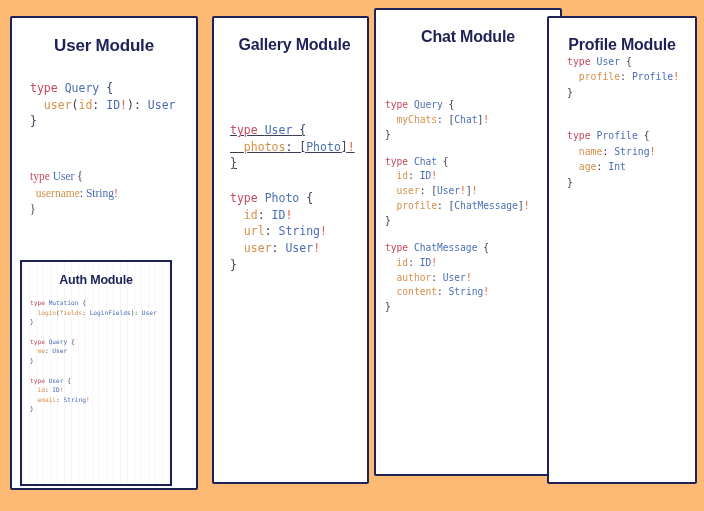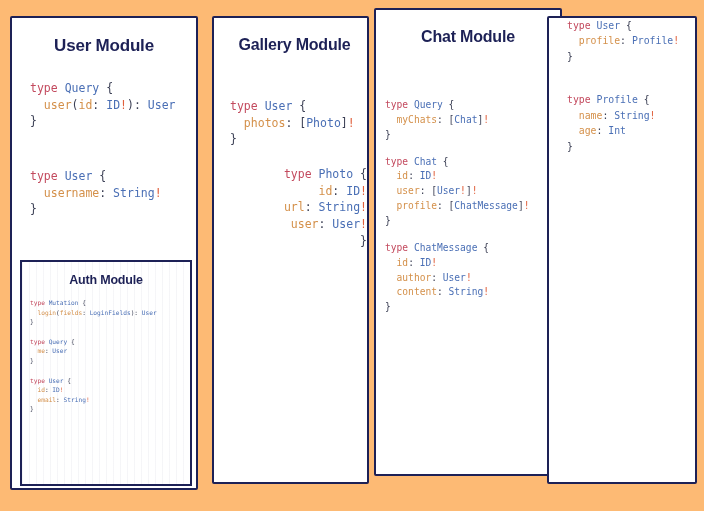--- a/index.html
+++ b/index.html
@@ -45,47 +45,47 @@
   .fld  { color: #d4904a; }
   .pun  { color: #3b3f54; }
   .bang { color: #e0603c; }
 
   
   #panel-user {
     left: 10px; top: 16px; width: 188px; height: 474px;
   }
   #panel-user .panel-title { font-size: 17px; margin-top: 18px; }
   #panel-user .code { font-size: 11.5px; margin: 24px 0 0 18px; }
-  #panel-user .code.block2 { margin-top: 38px; }
+  #panel-user .code.block2 { margin-top: 38px; font-family: Liberation Serif, serif; }
 
   
   #panel-auth {
     position: absolute;
     box-sizing: border-box;
-    left: 8px; top: 242px; width: 172px; height: 226px;
+    left: 8px; top: 242px; width: 152px; height: 226px;
     border: 2.5px solid #1d2156;
     background:
       repeating-linear-gradient(to right,
         rgba(29,33,86,0.045) 0px, rgba(29,33,86,0.045) 1px,
         rgba(255,255,255,0) 1px, rgba(255,255,255,0) 7px),
       #ffffff;
     overflow: hidden;
   }
   #panel-auth .panel-title { font-size: 12.5px; margin-top: 11px; }
   #panel-auth .code { font-size: 6.2px; margin: 11px 0 0 8px; line-height: 1.55; }
   #panel-auth .code.b2 { margin-top: 10px; }
 
   
   #panel-gallery {
     left: 212px; top: 16px; width: 157px; height: 468px;
   }
   #panel-gallery .panel-title { font-size: 16px; margin-top: 18px; padding-left: 8px; }
   #panel-gallery .code { font-size: 11.5px; margin: 0 0 0 16px; }
-  #panel-gallery .code.b1 { margin-top: 44px; }
-  #panel-gallery .code.b2 { margin-top: 18px; text-align: right; }
+  #panel-gallery .code.b1 { margin-top: 68px; text-decoration: underline; }
+  #panel-gallery .code.b2 { margin-top: 18px; }
 
   
   #panel-chat {
     left: 374px; top: 8px; width: 188px; height: 468px;
   }
   #panel-chat .panel-title { font-size: 16px; margin-top: 18px; }
   #panel-chat .code { font-size: 9.6px; margin: 0 0 0 9px; line-height: 1.55; }
   #panel-chat .code.b1 { margin-top: 52px; }
   #panel-chat .code.b2 { margin-top: 12px; }
   #panel-chat .code.b3 { margin-top: 12px; }
@@ -151,20 +151,21 @@
 <span class="pun">  </span><span class="fld">profile</span><span class="pun">: [</span><span class="tp">ChatMessage</span><span class="pun">]</span><span class="bang">!</span>
 <span class="pun">}</span></div>
     <div class="code b3"><span class="kw">type </span><span class="tp">ChatMessage</span><span class="pun"> {</span>
 <span class="pun">  </span><span class="fld">id</span><span class="pun">: </span><span class="tp">ID</span><span class="bang">!</span>
 <span class="pun">  </span><span class="fld">author</span><span class="pun">: </span><span class="tp">User</span><span class="bang">!</span>
 <span class="pun">  </span><span class="fld">content</span><span class="pun">: </span><span class="tp">String</span><span class="bang">!</span>
 <span class="pun">}</span></div>
   </div>
 
   <div class="panel" id="panel-profile">
+    <div class="panel-title">Profile Module</div>
     <div class="code b1"><span class="kw">type </span><span class="tp">User</span><span class="pun"> {</span>
 <span class="pun">  </span><span class="fld">profile</span><span class="pun">: </span><span class="tp">Profile</span><span class="bang">!</span>
 <span class="pun">}</span></div>
     <div class="code b2"><span class="kw">type </span><span class="tp">Profile</span><span class="pun"> {</span>
 <span class="pun">  </span><span class="fld">name</span><span class="pun">: </span><span class="tp">String</span><span class="bang">!</span>
 <span class="pun">  </span><span class="fld">age</span><span class="pun">: </span><span class="tp">Int</span>
 <span class="pun">}</span></div>
   </div>
 
 </div>

